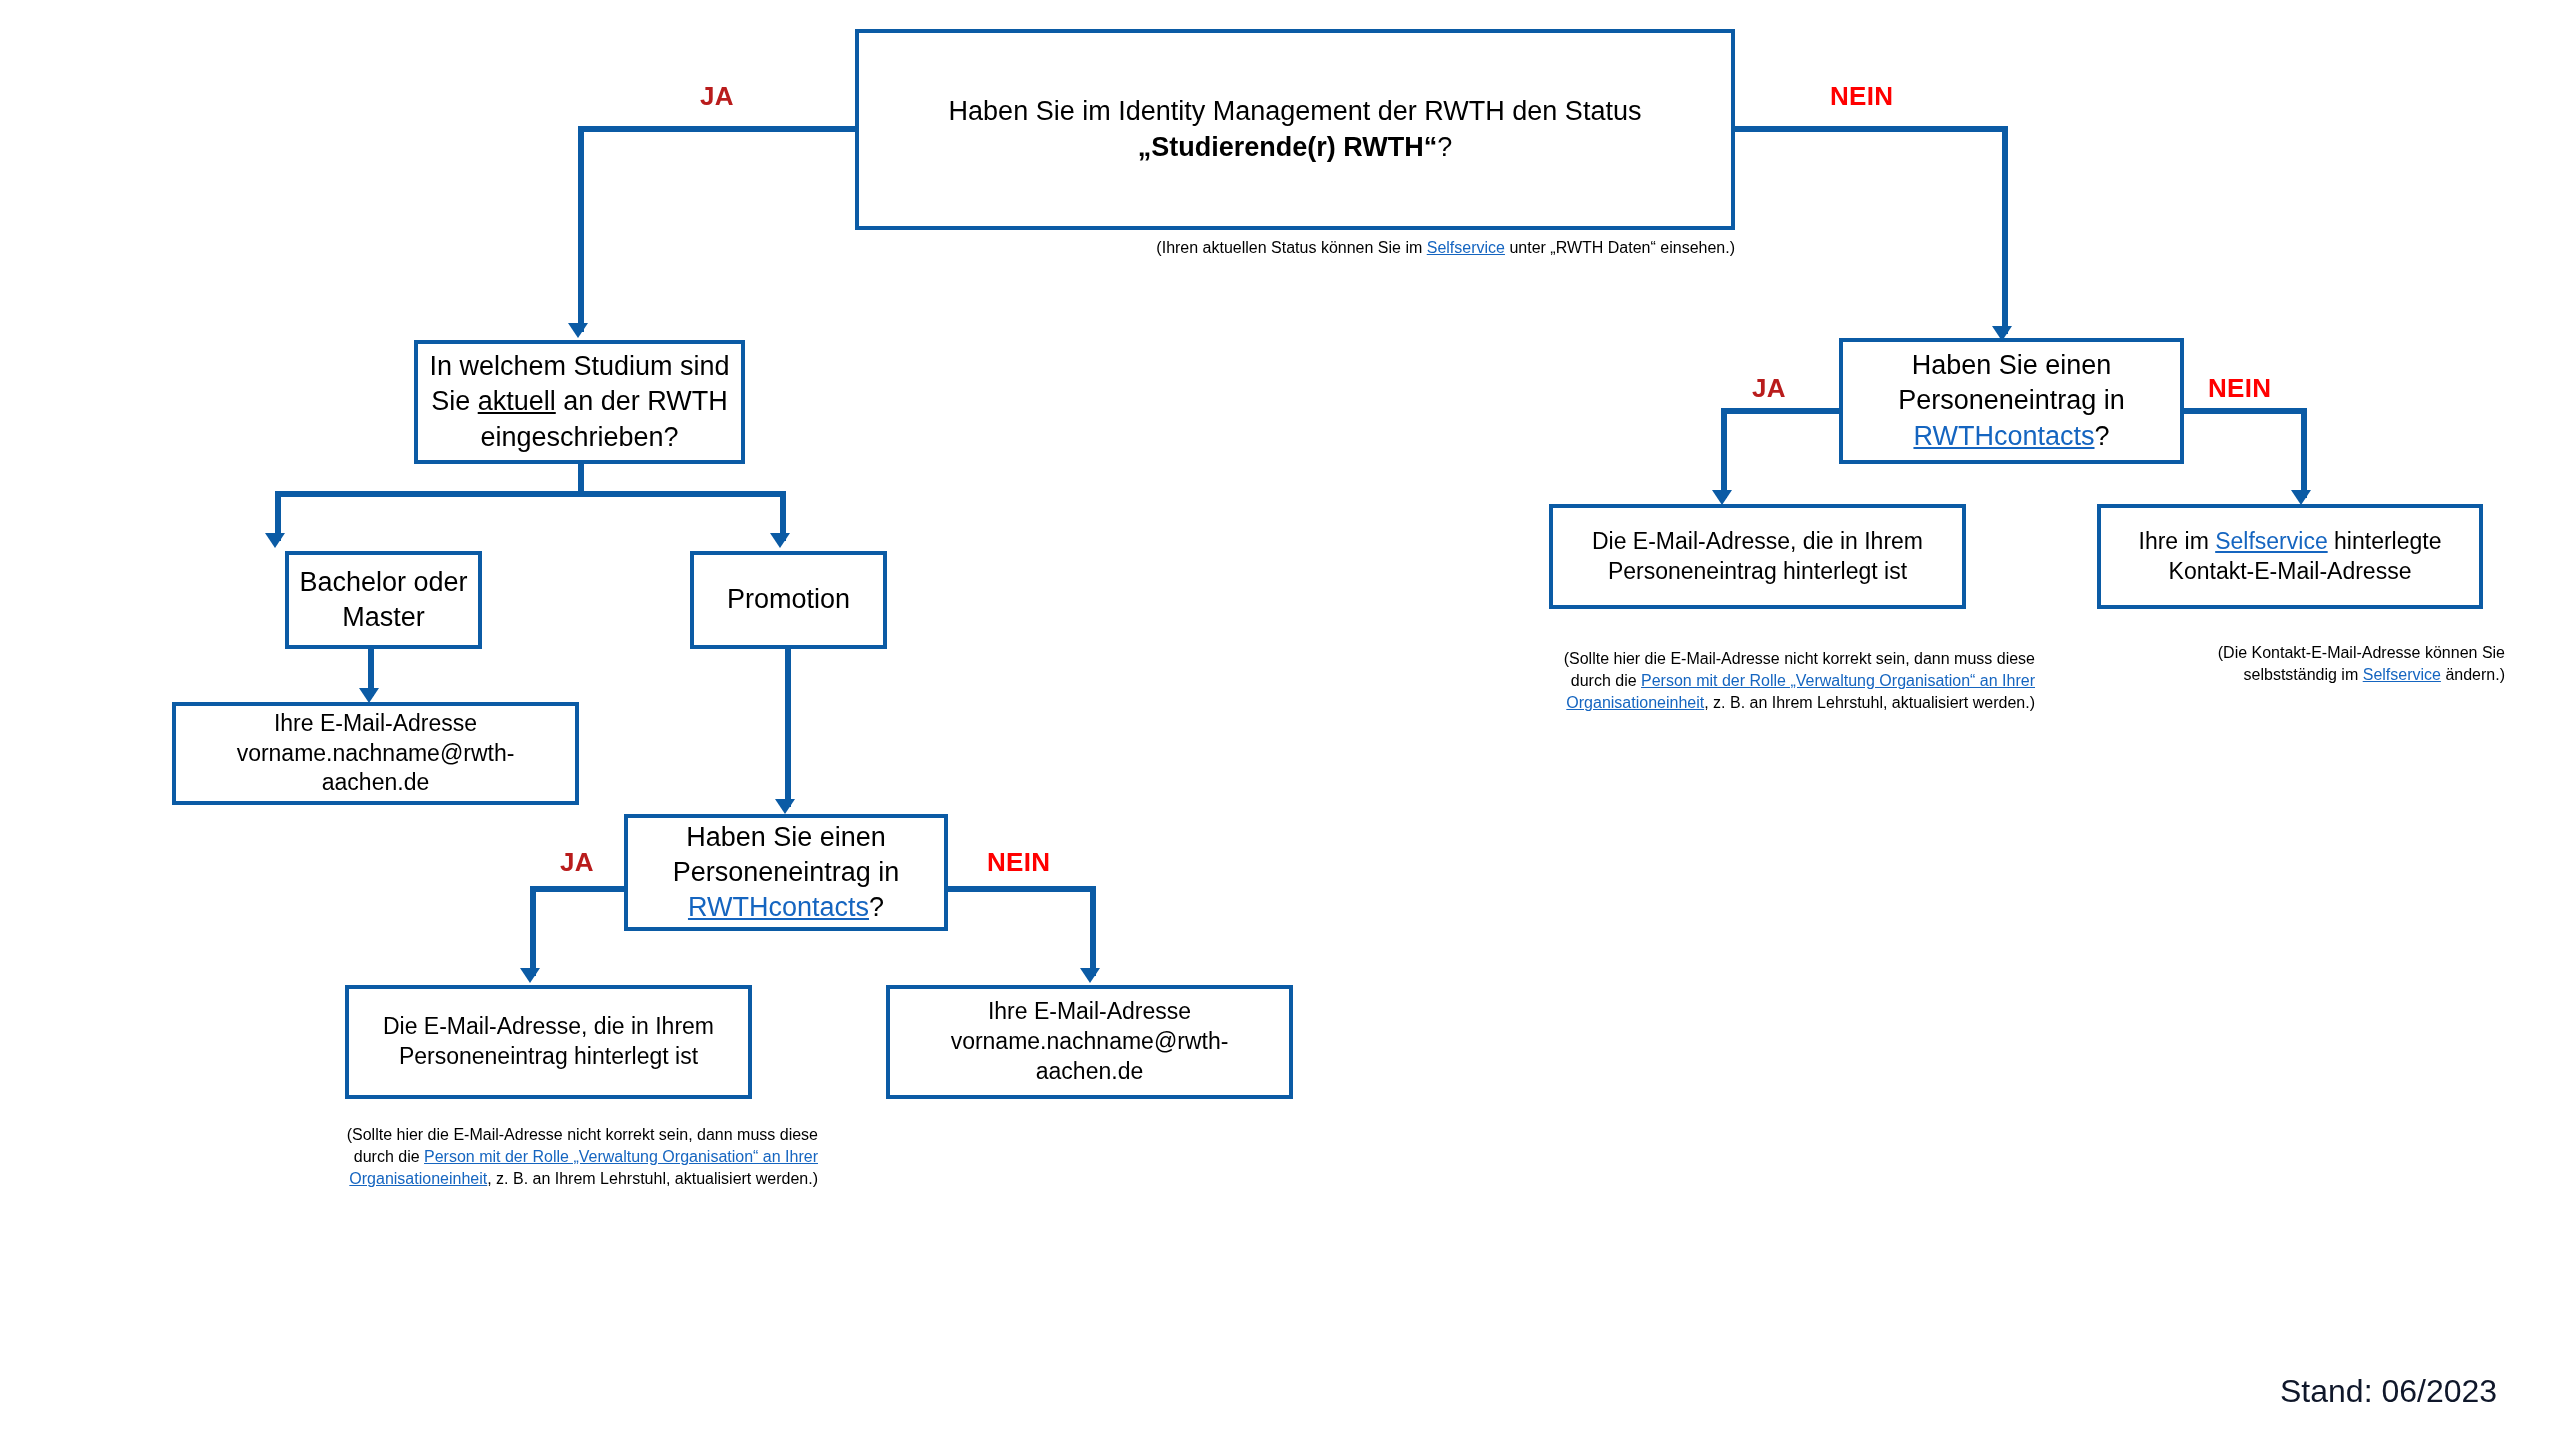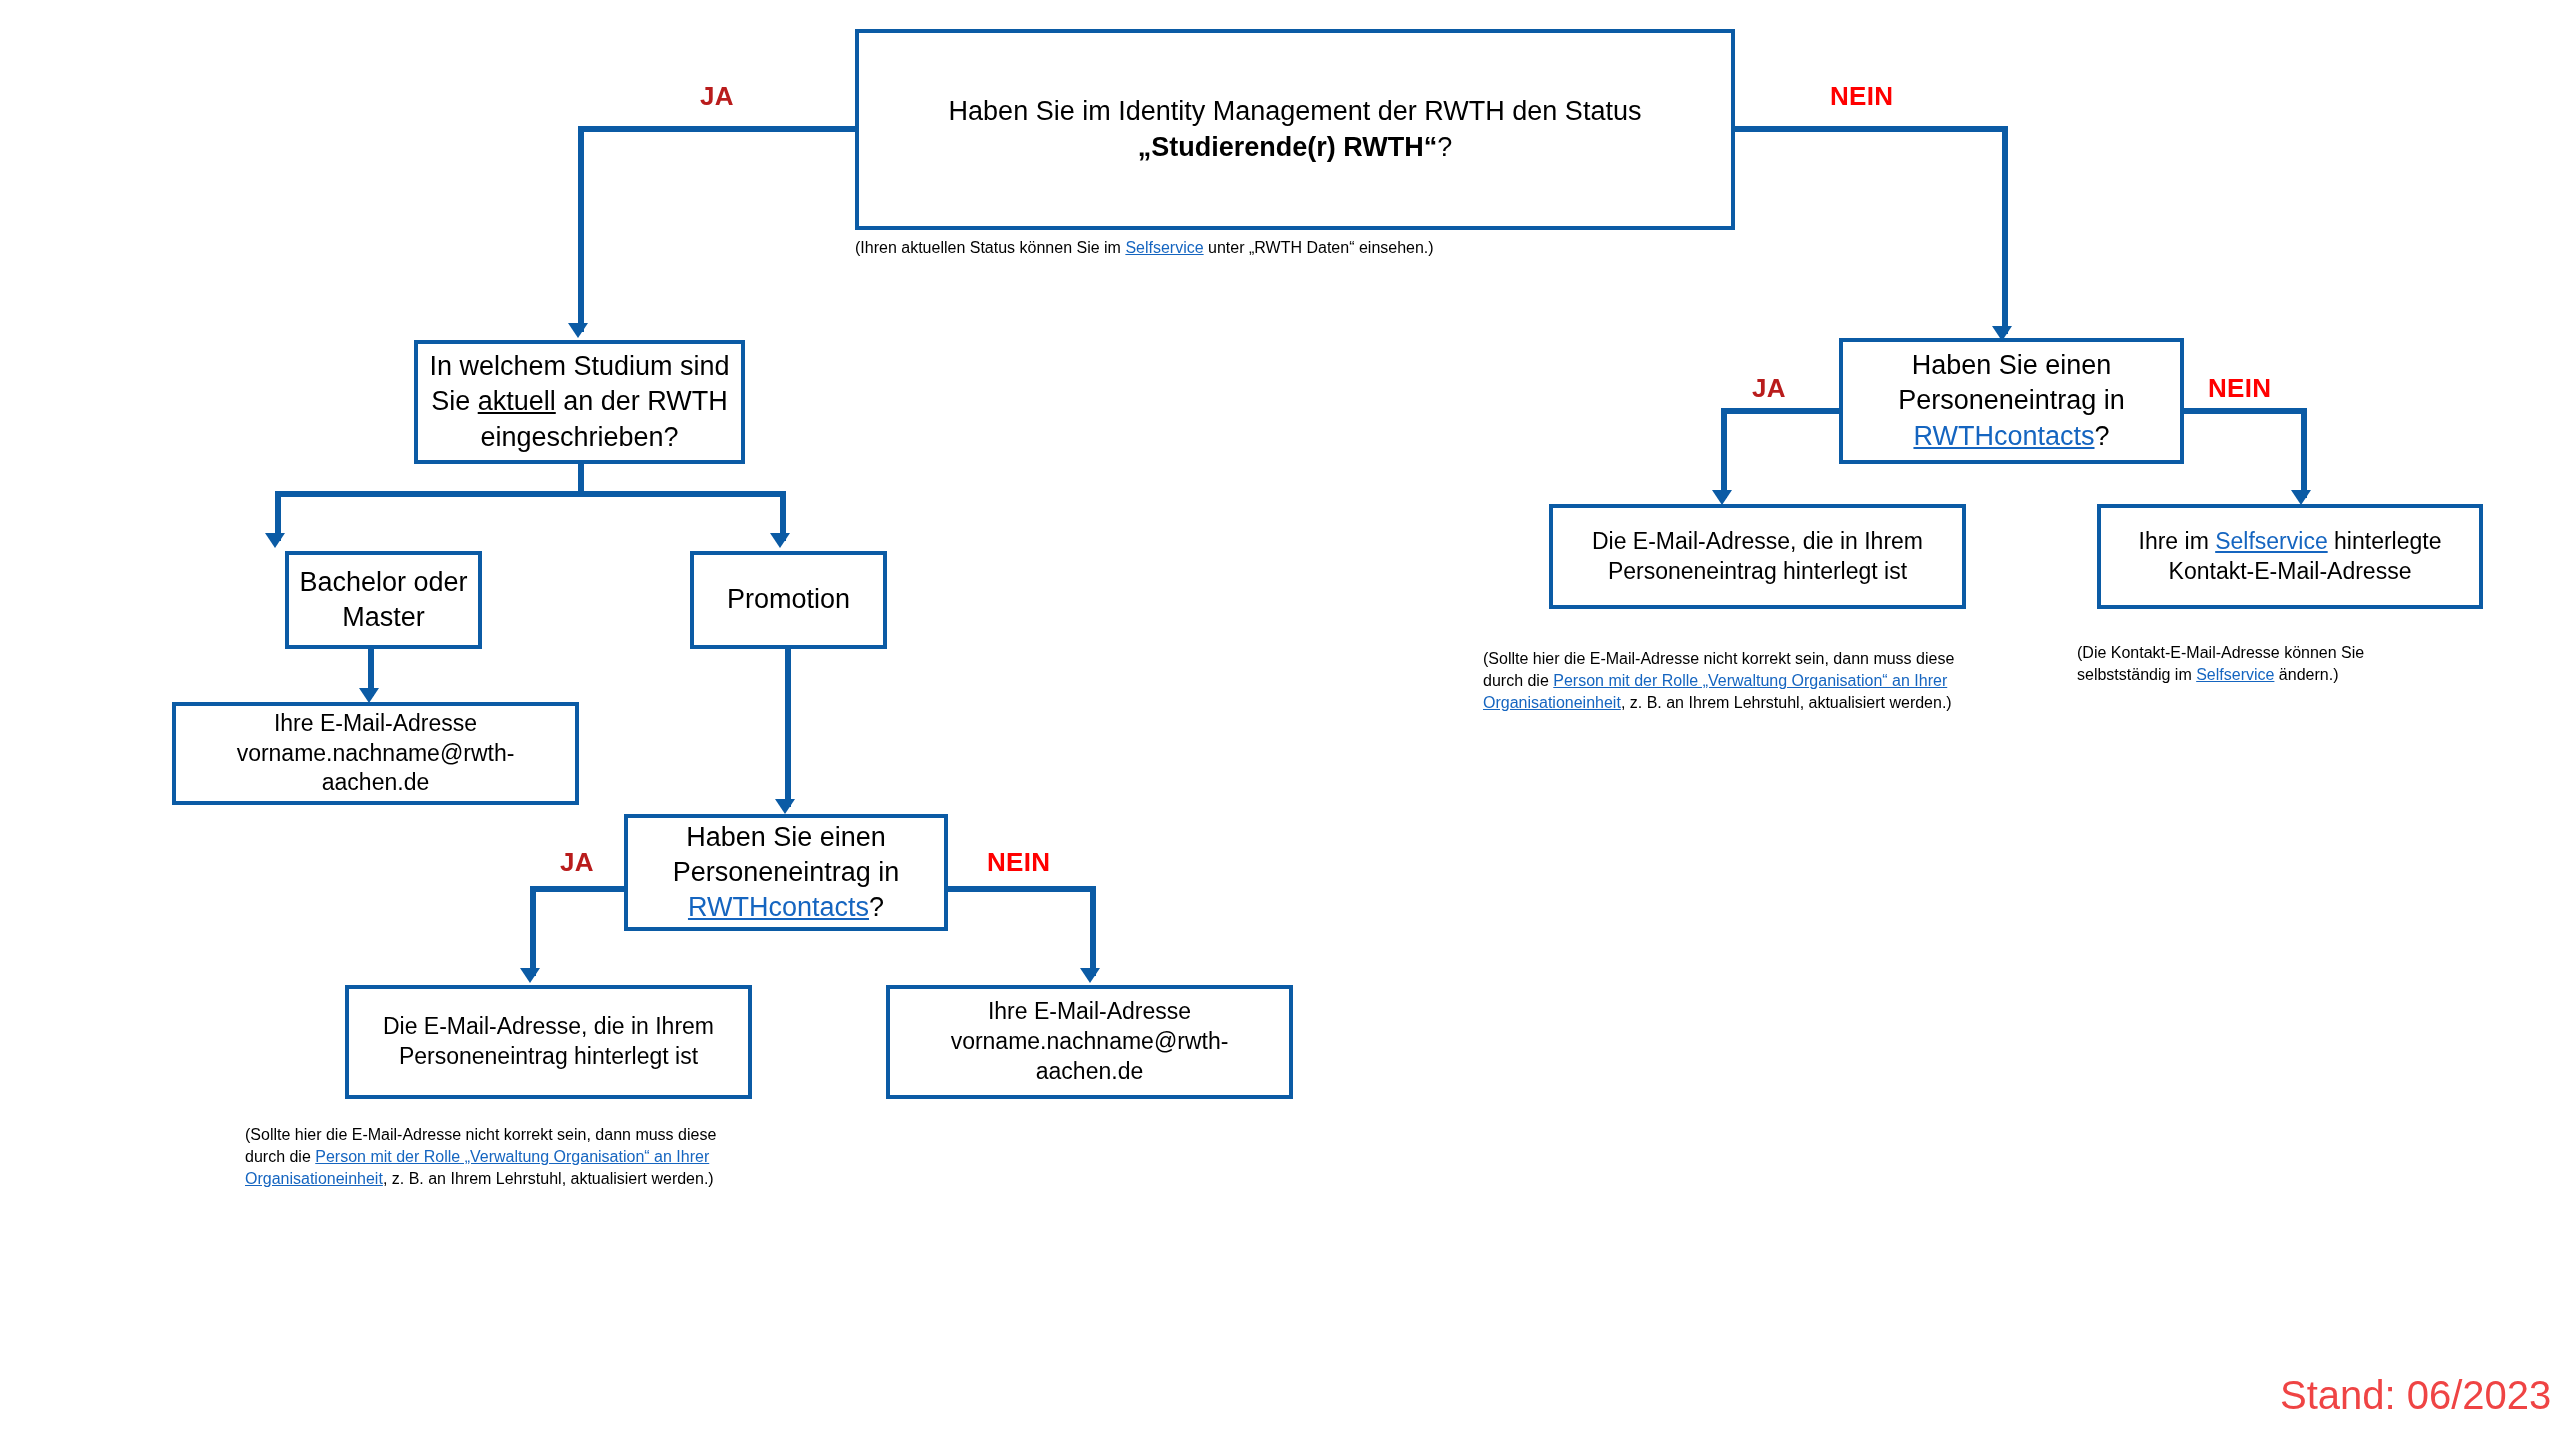--- a/index.html
+++ b/index.html
@@ -76,27 +76,27 @@
   .label-yes { color: #b91c1c; }
   .label-no  { color: #ff0000; }
 
   
   .note {
     position: absolute;
     font-size: 16px;
     line-height: 1.36;
     color: #000000;
   }
-  .note-center { text-align: left; }
+  .note-center { text-align: right; }
 
   
   #stand {
     position: absolute;
-    font-size: 40px;
-    color: #ef4444;
+    font-size: 32px;
+    color: #0f172a;
     white-space: nowrap;
   }
 </style>
 </head>
 <body>
 
 <div id="canvas">
 
   <div class="box box-big" style="left:855px; top:29px; width:880px; height:201px;">
     <div class="inner">

